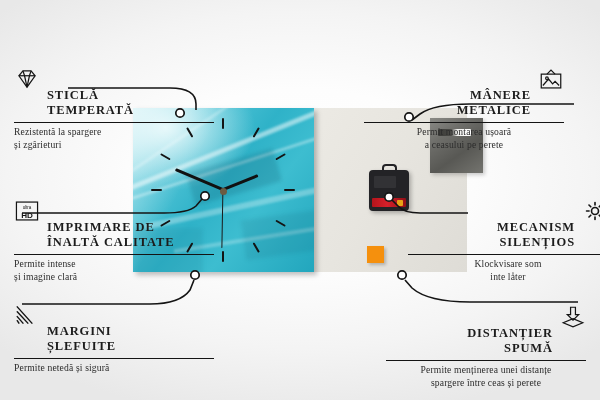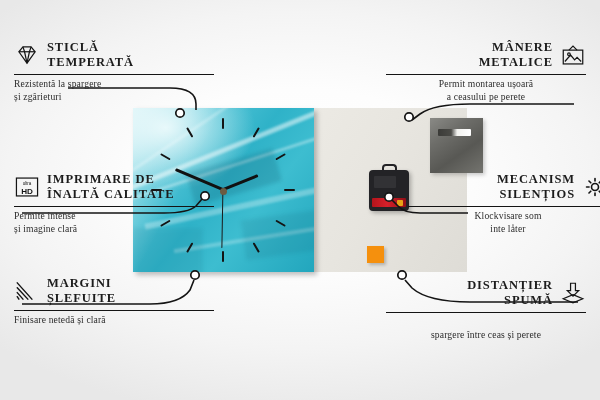--- a/index.html
+++ b/index.html
@@ -10,40 +10,40 @@
       radial-gradient(ellipse 70% 60% at 50% 45%, #ffffff 0%, #fdfdfd 38%, #f4f4f4 70%, #e8e8e8 100%);
     position:relative;
   }
   .stage { position:absolute; inset:0; }
 
   
   .feat { position:absolute; width:200px; }
   .feat .head { display:flex; align-items:center; gap:7px; }
   .feat .title {
     font-size:12.5px; font-weight:bold; letter-spacing:.9px;
-    color:#1c1c1c; line-height:1.18; text-transform:uppercase;
+    color:#1c1c1c; line-height:1.18; text-transform:uppercase;margin-top:48px;
   }
   .feat .rule { height:1.6px; background:#141414; margin:4px 0 3px; }
   .feat .sub {
     font-size:9.6px; color:#2c2c2c; line-height:1.3; letter-spacing:.15px;
   }
   .feat.left .head { justify-content:flex-start; }
   .feat.left .title { text-align:left; }
   .feat.left .sub { text-align:left; }
   .feat.right .head { justify-content:flex-end; }
   .feat.right .title { text-align:right; }
   .feat.right .sub { text-align:center; }
   .ico { width:26px; height:24px; flex:0 0 26px; display:block; }
   .ico svg { display:block; width:100%; height:100%; }
 
   
   #f-glass   { left:14px;  top:40px; }
   #f-print   { left:14px;  top:172px; }
   #f-edges   { left:14px;  top:276px; }
-  #f-hang    { left:386px; top:40px; }
+  #f-hang    { left:364px; top:40px; }
   #f-mech    { left:408px; top:172px; }
   #f-spacer  { left:386px; top:278px; }
 
   
   .photo { position:absolute; left:133px; top:108px; width:334px; height:164px; }
   .panel-right {
     position:absolute; left:176px; top:0; width:158px; height:164px;
     background:linear-gradient(120deg,#eceae4 0%,#e7e5df 45%,#dedcd6 100%);
   }
   .clock {
@@ -227,21 +227,21 @@
         </g>
           </svg>
       </span>
       <span class="title">
         <span>MARGINI</span><br>
         <span>ȘLEFUITE</span>
       </span>
     </div>
     <div class="rule"></div>
     <div class="sub">
-      <span>Finisare netedă și clară</span>
+      <span>Permite netedă și sigură</span>
     </div>
   </div>
 
   <div class="feat right" id="f-hang">
     <div class="head">
       <span class="title">
         <span>MÂNERE</span><br>
         <span>METALICE</span>
       </span>
       <span class="ico">
@@ -296,18 +296,18 @@
         <svg viewBox="0 0 32 28">
             <g fill="none" stroke="#141414" stroke-width="1.5">
           <path d="M13,2 L19,2 L19,11 L23,11 L16,18 L9,11 L13,11 Z"></path>
           <path d="M16,16 L28,21 L16,26 L4,21 Z"></path>
         </g>
           </svg>
       </span>
     </div>
     <div class="rule"></div>
     <div class="sub">
-      <br>
+      <span>Permite menținerea unei distanțe</span><br>
       <span>spargere între ceas și perete</span>
     </div>
   </div>
 
 </div>
 
 </body></html>

